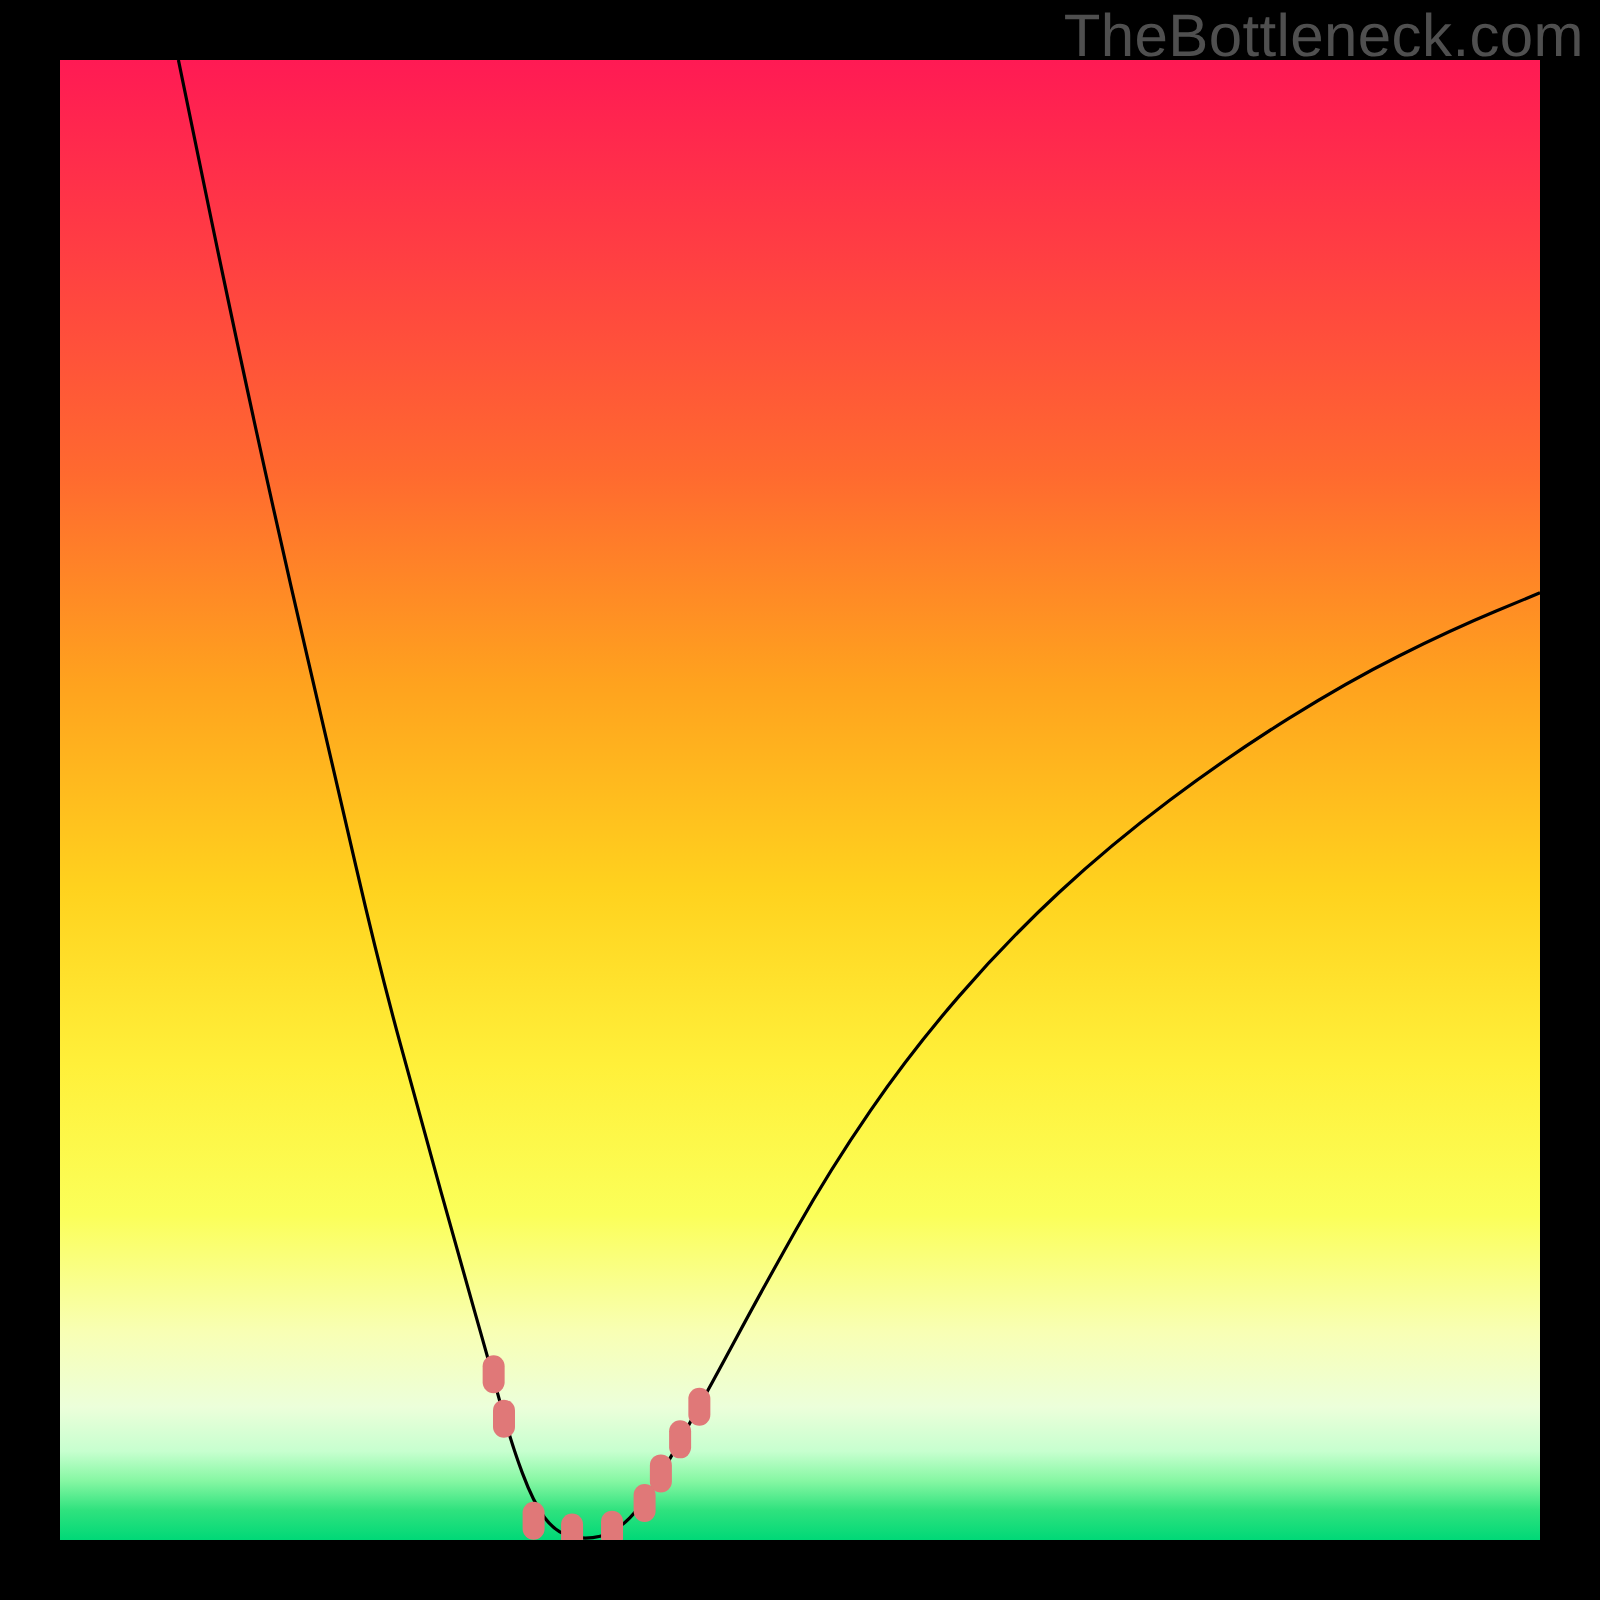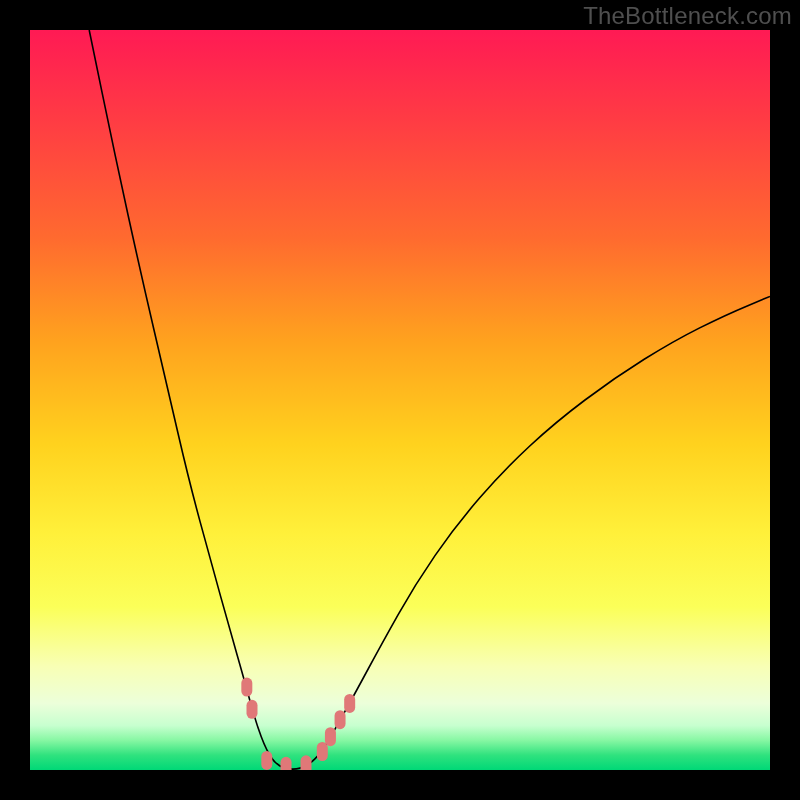--- a/index.html
+++ b/index.html
@@ -14,21 +14,21 @@
     position: relative;
     width: 800px;
     height: 800px;
     background: #000000;
   }
   .watermark {
     position: absolute;
     top: 2px;
     right: 8px;
     color: #4f4f4f;
-    font-size: 24px;
+    font-size: 30px;
     font-weight: 500;
     letter-spacing: 0.2px;
     z-index: 10;
   }
   .plot-area {
     position: absolute;
     left: 30px;
     top: 30px;
     width: 740px;
     height: 740px;

